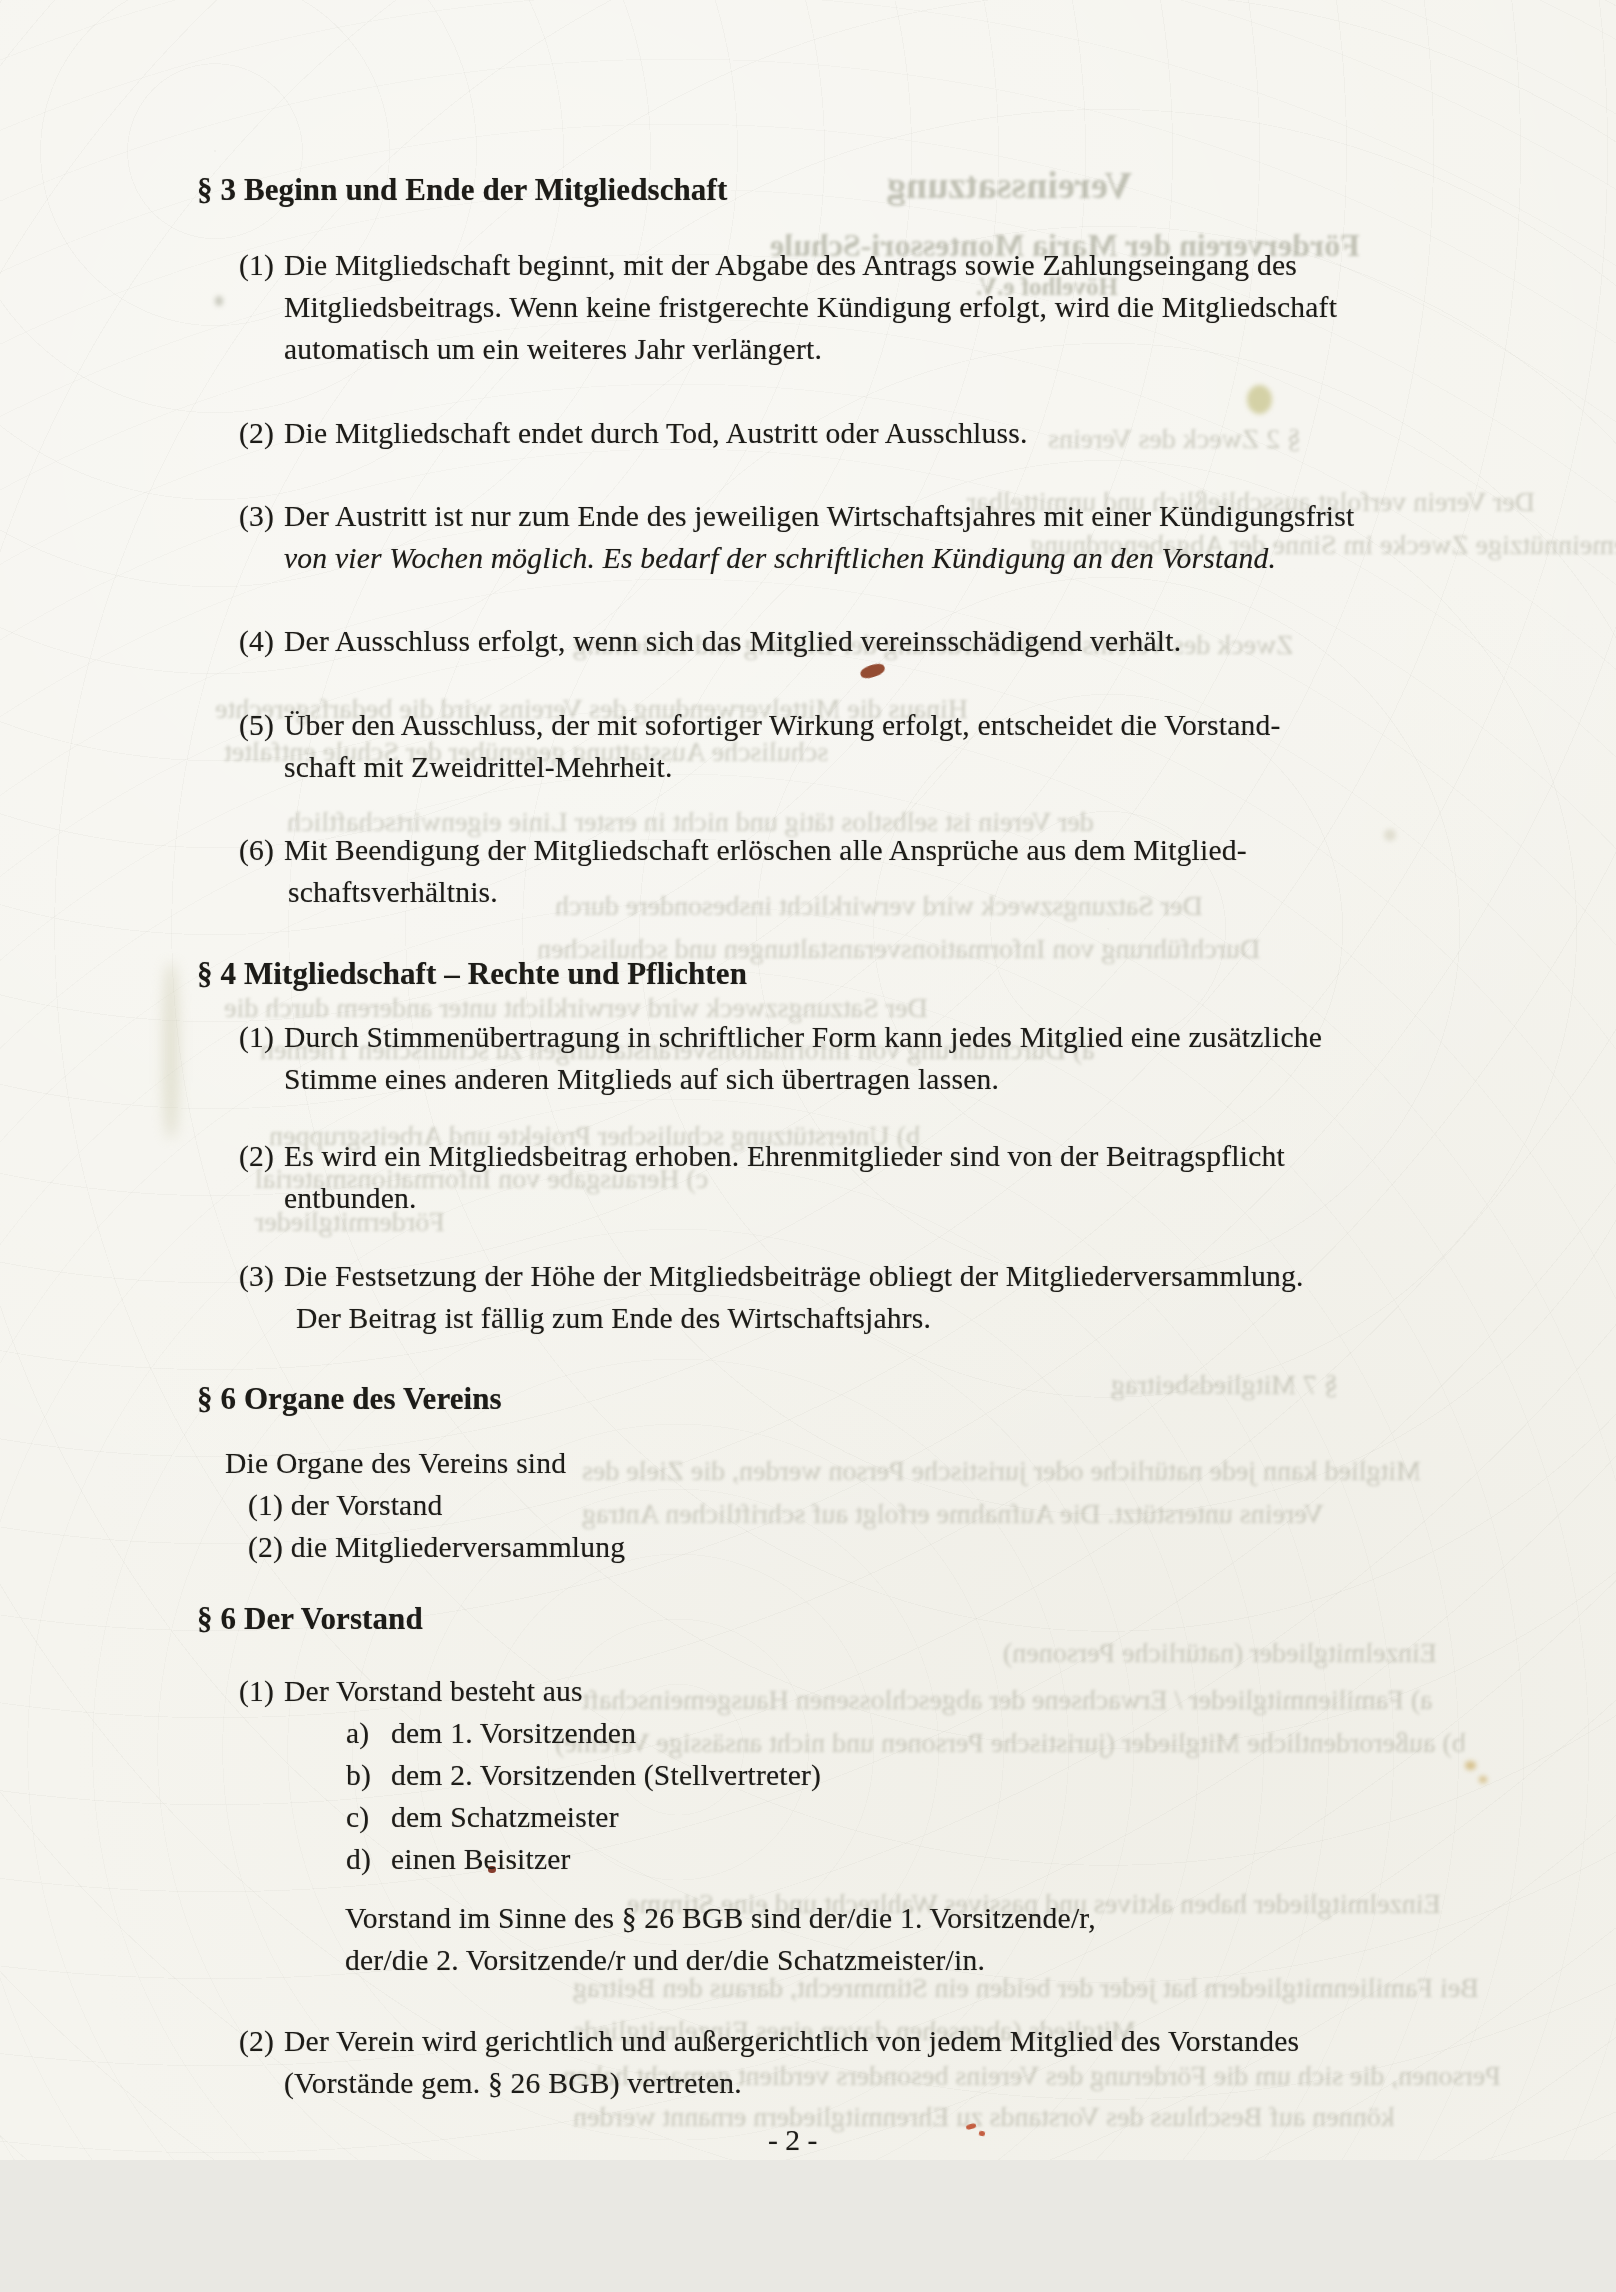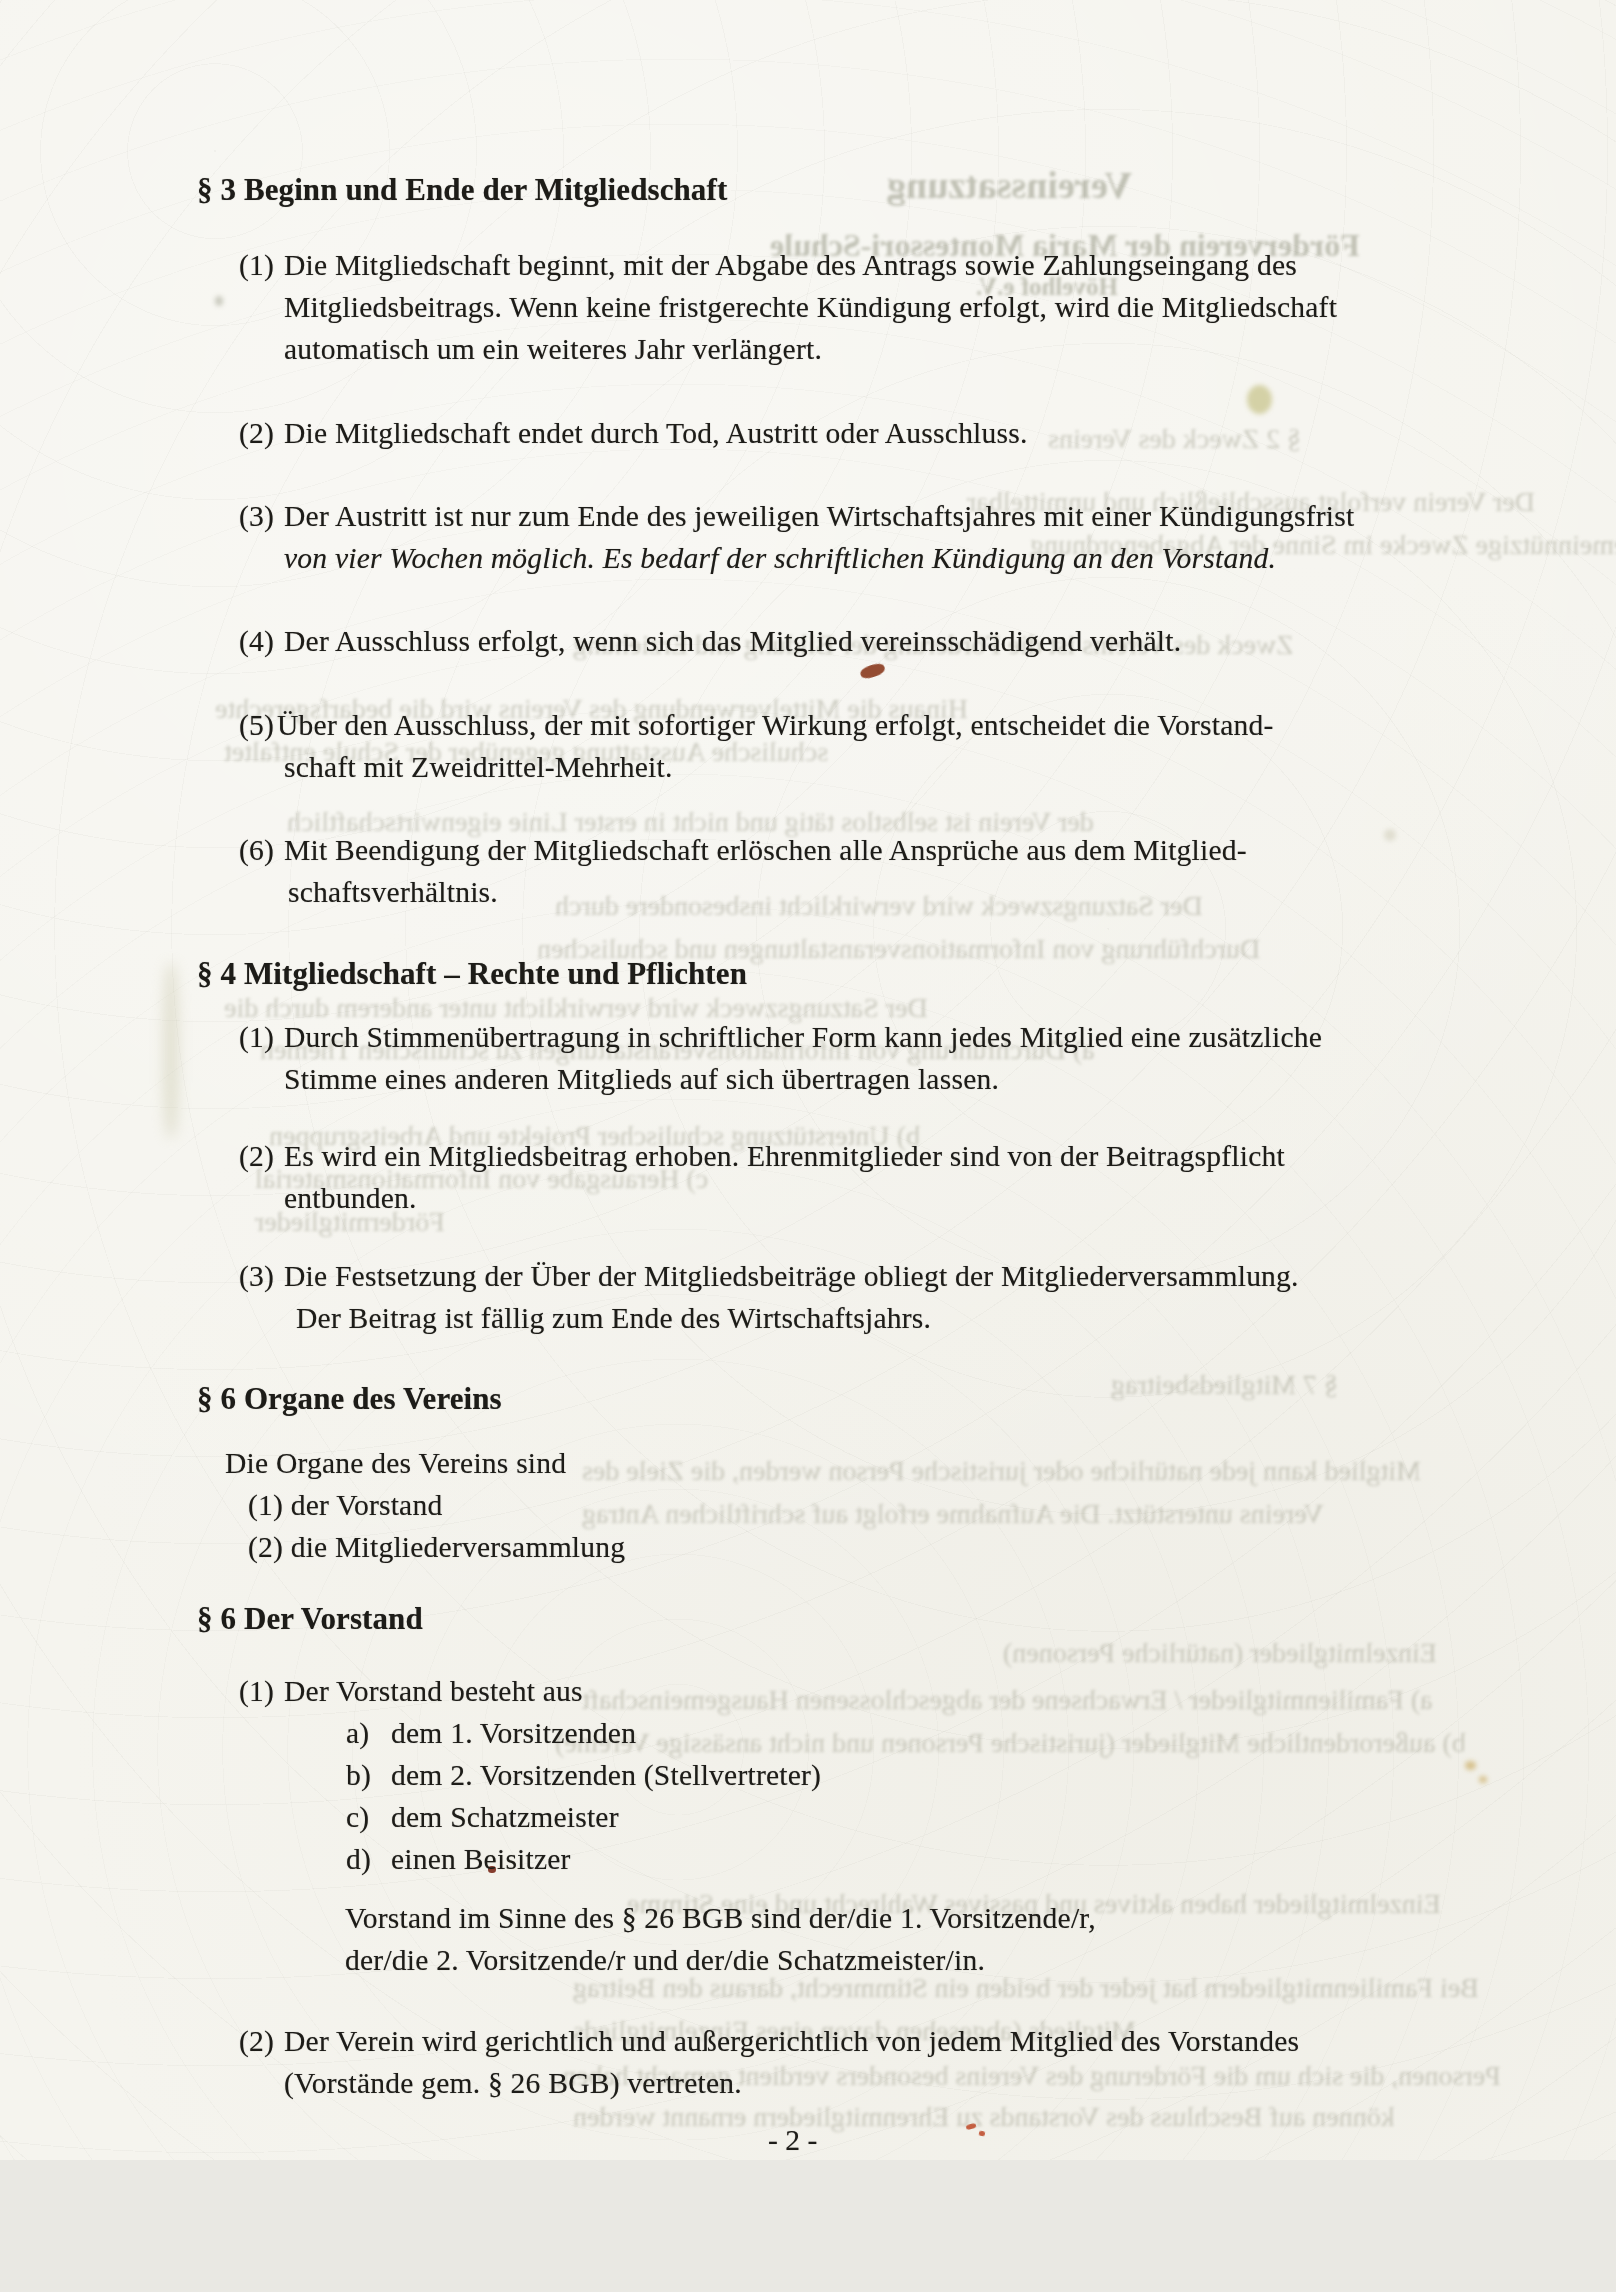--- a/index.html
+++ b/index.html
@@ -120,34 +120,34 @@
       <div class="line" style="left: 284px; top: 288px;">Mitgliedsbeitrags. Wenn keine fristgerechte Kündigung erfolgt, wird die Mitgliedschaft</div>
       <div class="line" style="left: 284px; top: 330px;">automatisch um ein weiteres Jahr verlängert.</div>
       <div class="line" style="left: 239px; top: 414px;">(2)</div>
       <div class="line" style="left: 284px; top: 414px;">Die Mitgliedschaft endet durch Tod, Austritt oder Ausschluss.</div>
       <div class="line" style="left: 239px; top: 497px;">(3)</div>
       <div class="line" style="left: 284px; top: 497px;">Der Austritt ist nur zum Ende des jeweiligen Wirtschaftsjahres mit einer Kündigungsfrist</div>
       <div class="line" style="left: 284px; top: 539px; font-style: italic;">von vier Wochen möglich. Es bedarf der schriftlichen Kündigung an den Vorstand.</div>
       <div class="line" style="left: 239px; top: 622px;">(4)</div>
       <div class="line" style="left: 284px; top: 622px;">Der Ausschluss erfolgt, wenn sich das Mitglied vereinsschädigend verhält.</div>
       <div class="line" style="left: 239px; top: 706px;">(5)</div>
-      <div class="line" style="left: 277px; top: 706px;">Über den Ausschluss, der mit sofortiger Wirkung erfolgt, entscheidet die Vorstand-</div>
+      <div class="line" style="left: 284px; top: 706px;">Über den Ausschluss, der mit sofortiger Wirkung erfolgt, entscheidet die Vorstand-</div>
       <div class="line" style="left: 284px; top: 748px;">schaft mit Zweidrittel-Mehrheit.</div>
       <div class="line" style="left: 239px; top: 831px;">(6)</div>
       <div class="line" style="left: 284px; top: 831px;">Mit Beendigung der Mitgliedschaft erlöschen alle Ansprüche aus dem Mitglied-</div>
       <div class="line" style="left: 288px; top: 873px;">schaftsverhältnis.</div>
       <div class="line heading" style="left: 197px; top: 954px;">§ 4 Mitgliedschaft – Rechte und Pflichten</div>
       <div class="line" style="left: 239px; top: 1018px;">(1)</div>
       <div class="line" style="left: 284px; top: 1018px;">Durch Stimmenübertragung in schriftlicher Form kann jedes Mitglied eine zusätzliche</div>
       <div class="line" style="left: 284px; top: 1060px;">Stimme eines anderen Mitglieds auf sich übertragen lassen.</div>
       <div class="line" style="left: 239px; top: 1137px;">(2)</div>
       <div class="line" style="left: 284px; top: 1137px;">Es wird ein Mitgliedsbeitrag erhoben. Ehrenmitglieder sind von der Beitragspflicht</div>
       <div class="line" style="left: 284px; top: 1179px;">entbunden.</div>
       <div class="line" style="left: 239px; top: 1257px;">(3)</div>
-      <div class="line" style="left: 284px; top: 1257px;">Die Festsetzung der Über der Mitgliedsbeiträge obliegt der Mitgliederversammlung.</div>
+      <div class="line" style="left: 284px; top: 1257px;">Die Festsetzung der Höhe der Mitgliedsbeiträge obliegt der Mitgliederversammlung.</div>
       <div class="line" style="left: 296px; top: 1299px;">Der Beitrag ist fällig zum Ende des Wirtschaftsjahrs.</div>
       <div class="line heading" style="left: 197px; top: 1379px;">§ 6 Organe des Vereins</div>
       <div class="line" style="left: 225px; top: 1444px;">Die Organe des Vereins sind</div>
       <div class="line" style="left: 248px; top: 1486px;">(1) der Vorstand</div>
       <div class="line" style="left: 248px; top: 1528px;">(2) die Mitgliederversammlung</div>
       <div class="line heading" style="left: 197px; top: 1599px;">§ 6 Der Vorstand</div>
       <div class="line" style="left: 239px; top: 1672px;">(1)</div>
       <div class="line" style="left: 284px; top: 1672px;">Der Vorstand besteht aus</div>
       <div class="line" style="left: 346px; top: 1714px;">a)</div>
       <div class="line" style="left: 391px; top: 1714px;">dem 1. Vorsitzenden</div>

